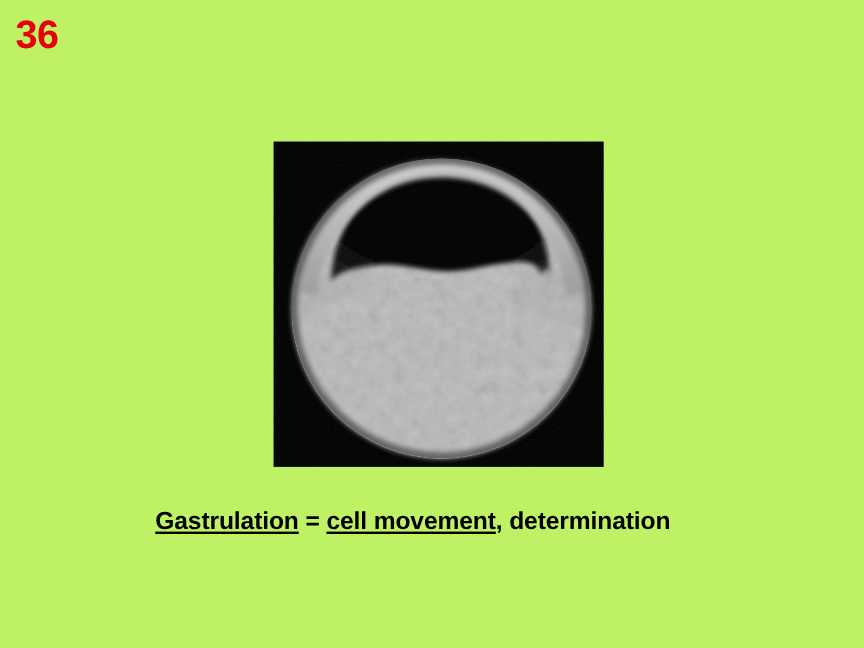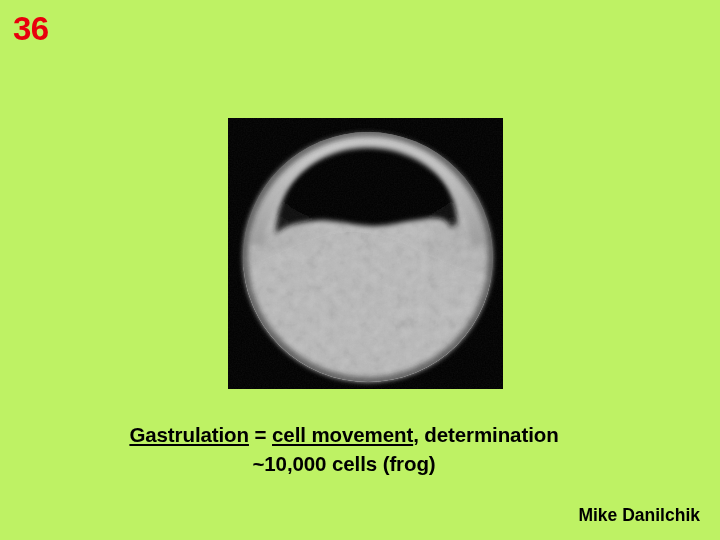--- a/index.html
+++ b/index.html
@@ -203,18 +203,16 @@
       <g clip-path="url(#sphereClip)">
         <circle cx="140" cy="139" r="125" fill="none" stroke="#1e1e1e" stroke-width="10" opacity="0.55" filter="url(#blurEdge)"></circle>
       </g>
 
       <rect x="0" y="0" width="275" height="271" filter="url(#grain)" opacity="0.45"></rect>
     </svg>
   </div>
 
   <div id="caption-block">
     <span class="caption-line"><span class="u">Gastrulation</span><span> = </span><span class="u">cell movement</span><span>, determination</span></span>
-    <span class="caption-line">~10,000 cells (frog)</span>
   </div>
 
-  <div id="credit">Mike Danilchik</div>
 
 </div>
 
 </body></html>

